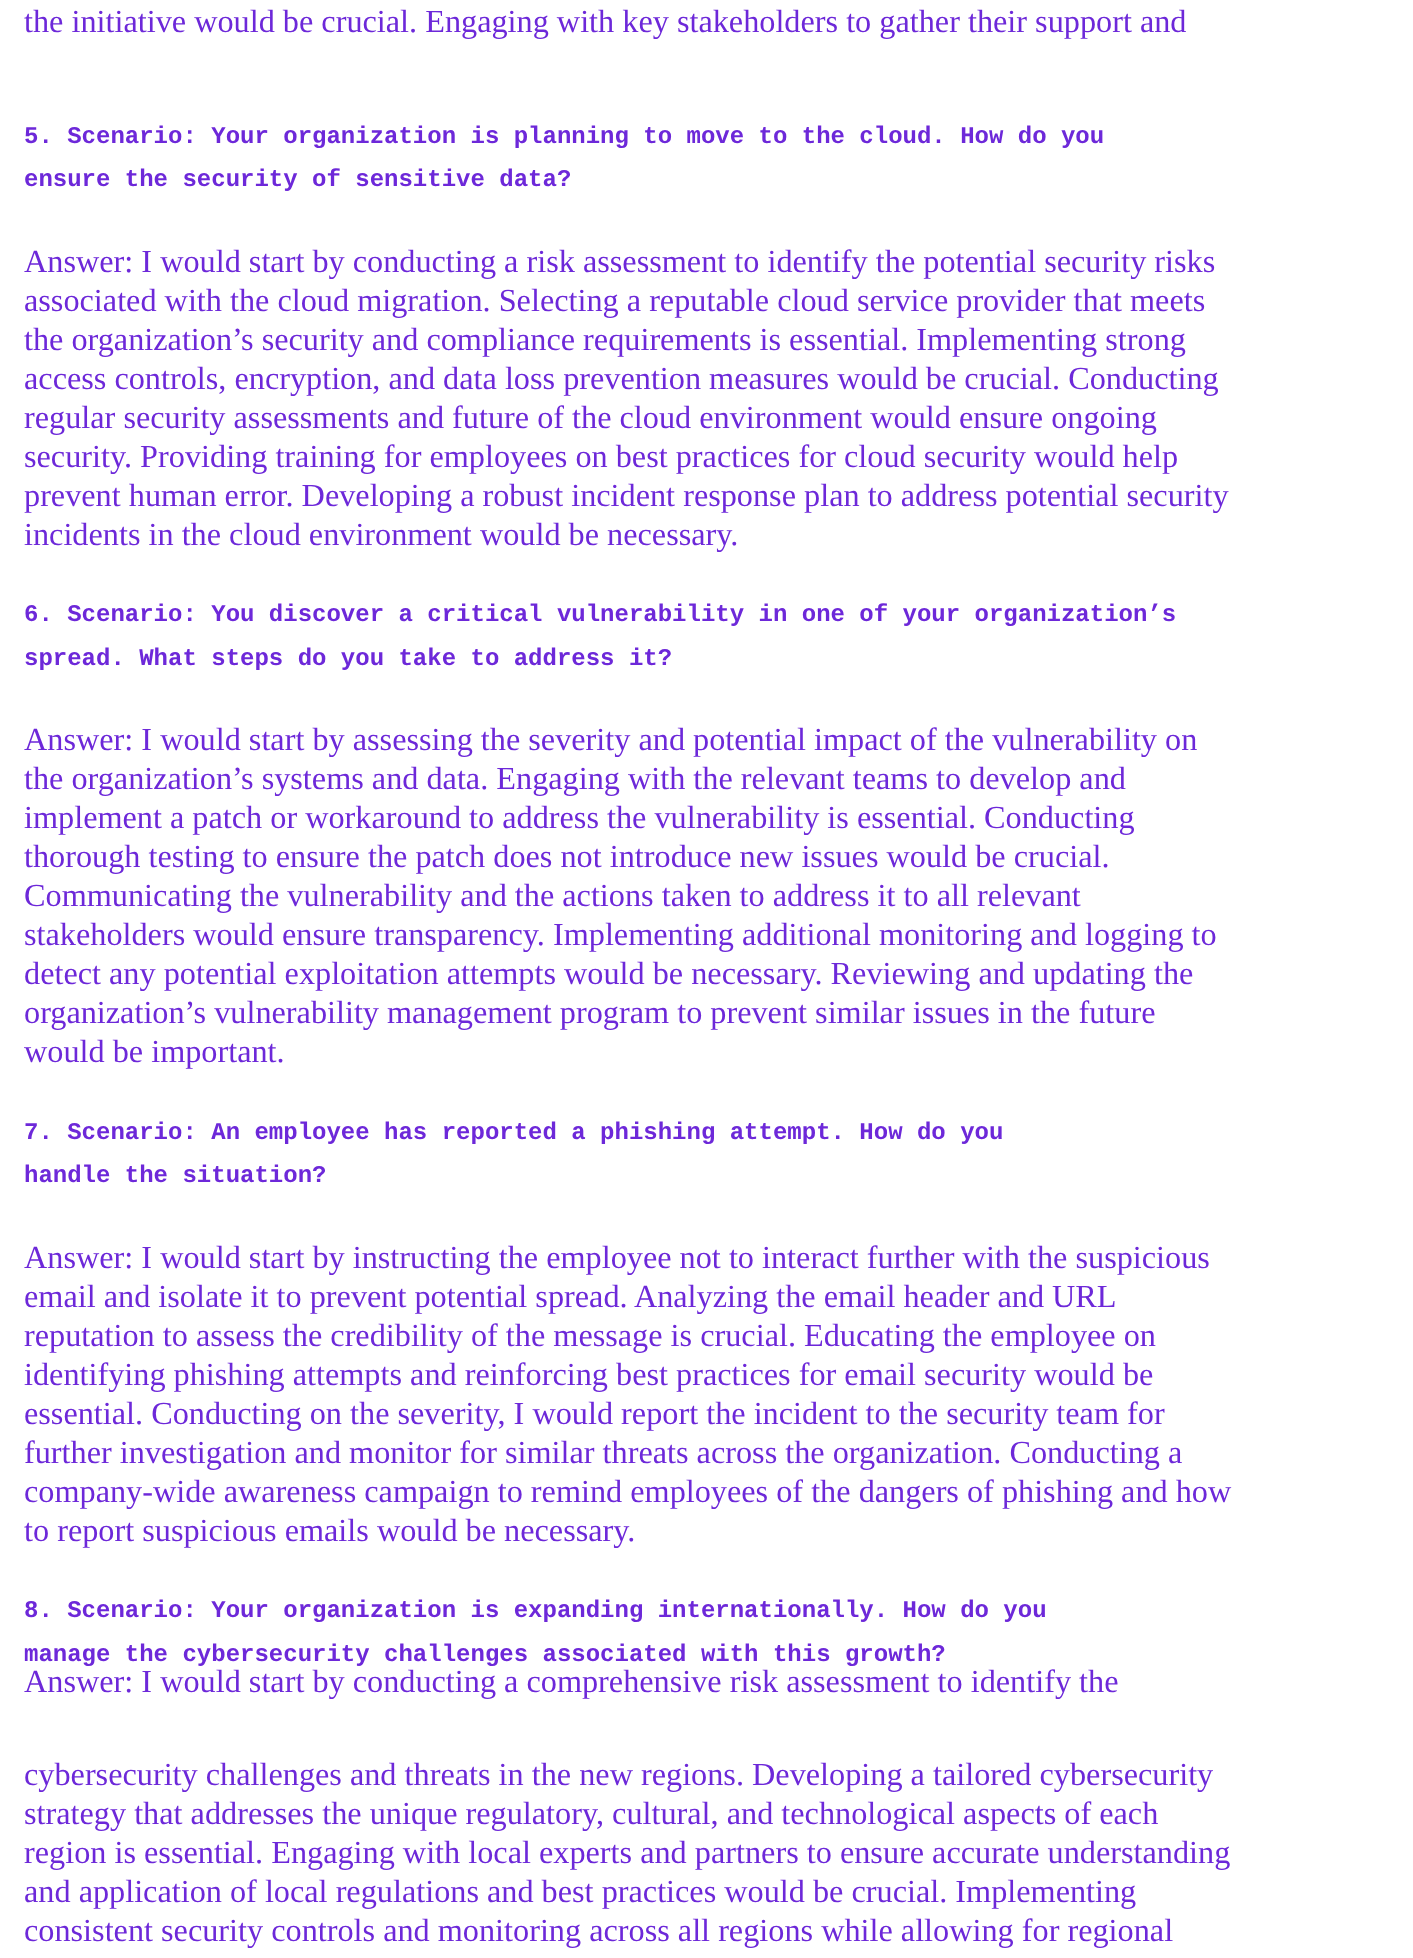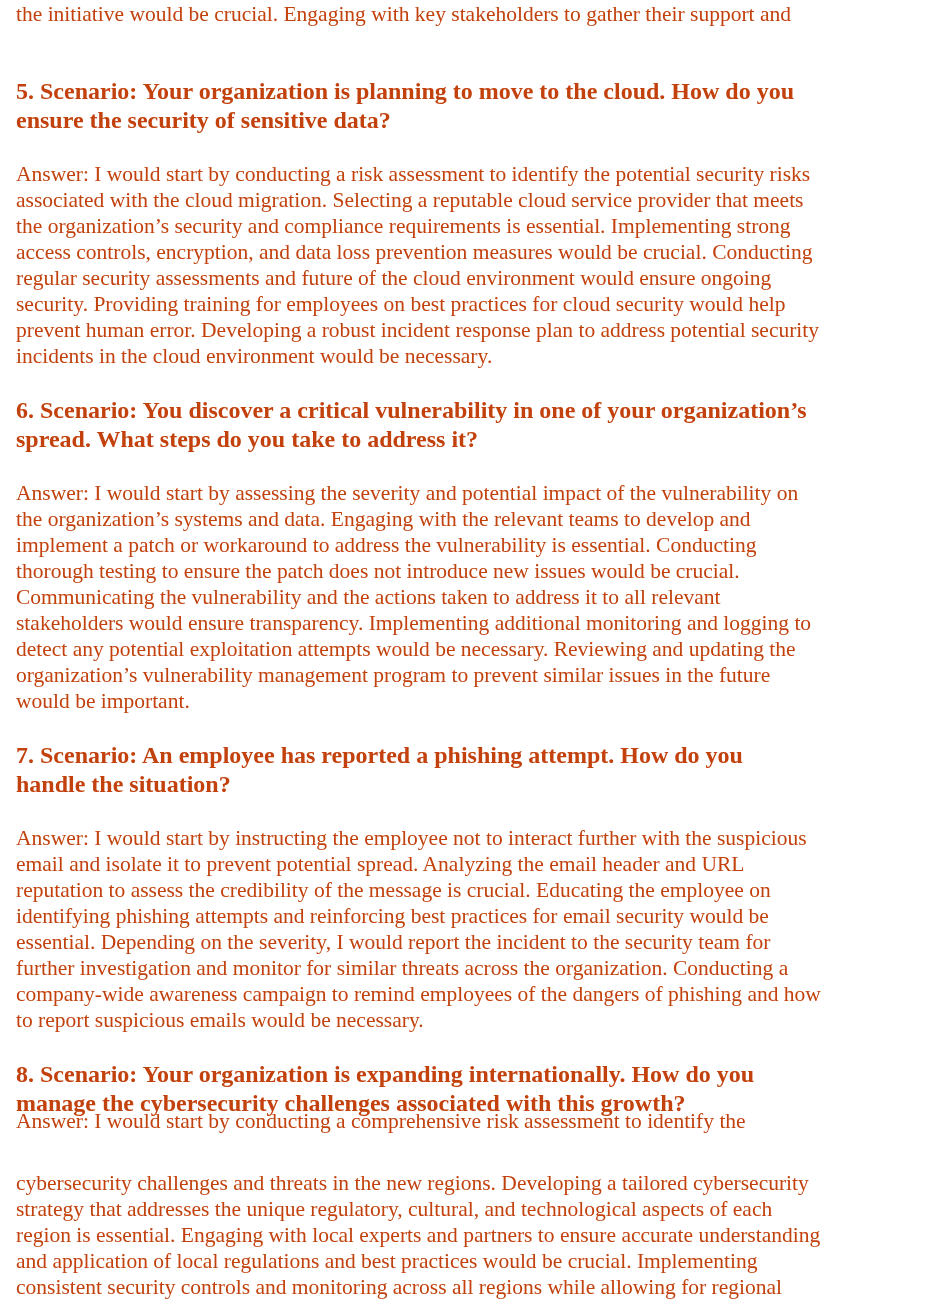--- a/index.html
+++ b/index.html
@@ -1,20 +1,20 @@
 <!DOCTYPE html>
 <html><head>
 <meta charset="utf-8">
 <style>
   html, body { margin: 0; padding: 0; background: #ffffff; }
   body { width: 942px; height: 1305px; overflow: hidden; position: relative; }
-  .page { position: absolute; left: 0; top: 0; width: 942px; height: 1305px; color: #c2410c; }
+  .page { position: absolute; left: 0; top: 0; width: 942px; height: 1305px; color: #6d28d9; }
   .line { position: absolute; left: 16px; white-space: nowrap; }
   .p { font-family: "Liberation Serif", serif; font-size: 21.5px; line-height: 26px; }
-  .h { font-family: Liberation Serif, serif; font-weight: bold; font-size: 24px; line-height: 29px; text-align: right; }
+  .h { font-family: Liberation Mono, monospace; font-weight: bold; font-size: 16px; line-height: 29px; text-align: right; }
   .lbl { font-weight: normal; }
 </style>
 </head>
 <body>
 
 <div class="page">
 
   <div class="line p" style="top:1px">the initiative would be crucial. Engaging with key stakeholders to gather their support and</div>
 
   <div>
@@ -44,21 +44,21 @@
     <div class="line p" style="top:688px">would be important.</div>
   </div>
 
   <div>
     <div class="line h" style="top:741px">7. Scenario: An employee has reported a phishing attempt. How do you</div>
     <div class="line h" style="top:770px">handle the situation?</div>
     <div class="line p" style="top:825px"><span class="lbl">Answer</span><span>: I would start by instructing the employee not to interact further with the suspicious</span></div>
     <div class="line p" style="top:851px">email and isolate it to prevent potential spread. Analyzing the email header and URL</div>
     <div class="line p" style="top:877px">reputation to assess the credibility of the message is crucial. Educating the employee on</div>
     <div class="line p" style="top:903px">identifying phishing attempts and reinforcing best practices for email security would be</div>
-    <div class="line p" style="top:929px">essential. Depending on the severity, I would report the incident to the security team for</div>
+    <div class="line p" style="top:929px">essential. Conducting on the severity, I would report the incident to the security team for</div>
     <div class="line p" style="top:955px">further investigation and monitor for similar threats across the organization. Conducting a</div>
     <div class="line p" style="top:981px">company-wide awareness campaign to remind employees of the dangers of phishing and how</div>
     <div class="line p" style="top:1007px">to report suspicious emails would be necessary.</div>
   </div>
 
   <div>
     <div class="line h" style="top:1060px">8. Scenario: Your organization is expanding internationally. How do you</div>
     <div class="line h" style="top:1089px">manage the cybersecurity challenges associated with this growth?</div>
     <div class="line p" style="top:1108px"><span class="lbl">Answer</span><span>: I would start by conducting a comprehensive risk assessment to identify the</span></div>
     <div class="line p" style="top:1170px">cybersecurity challenges and threats in the new regions. Developing a tailored cybersecurity</div>

